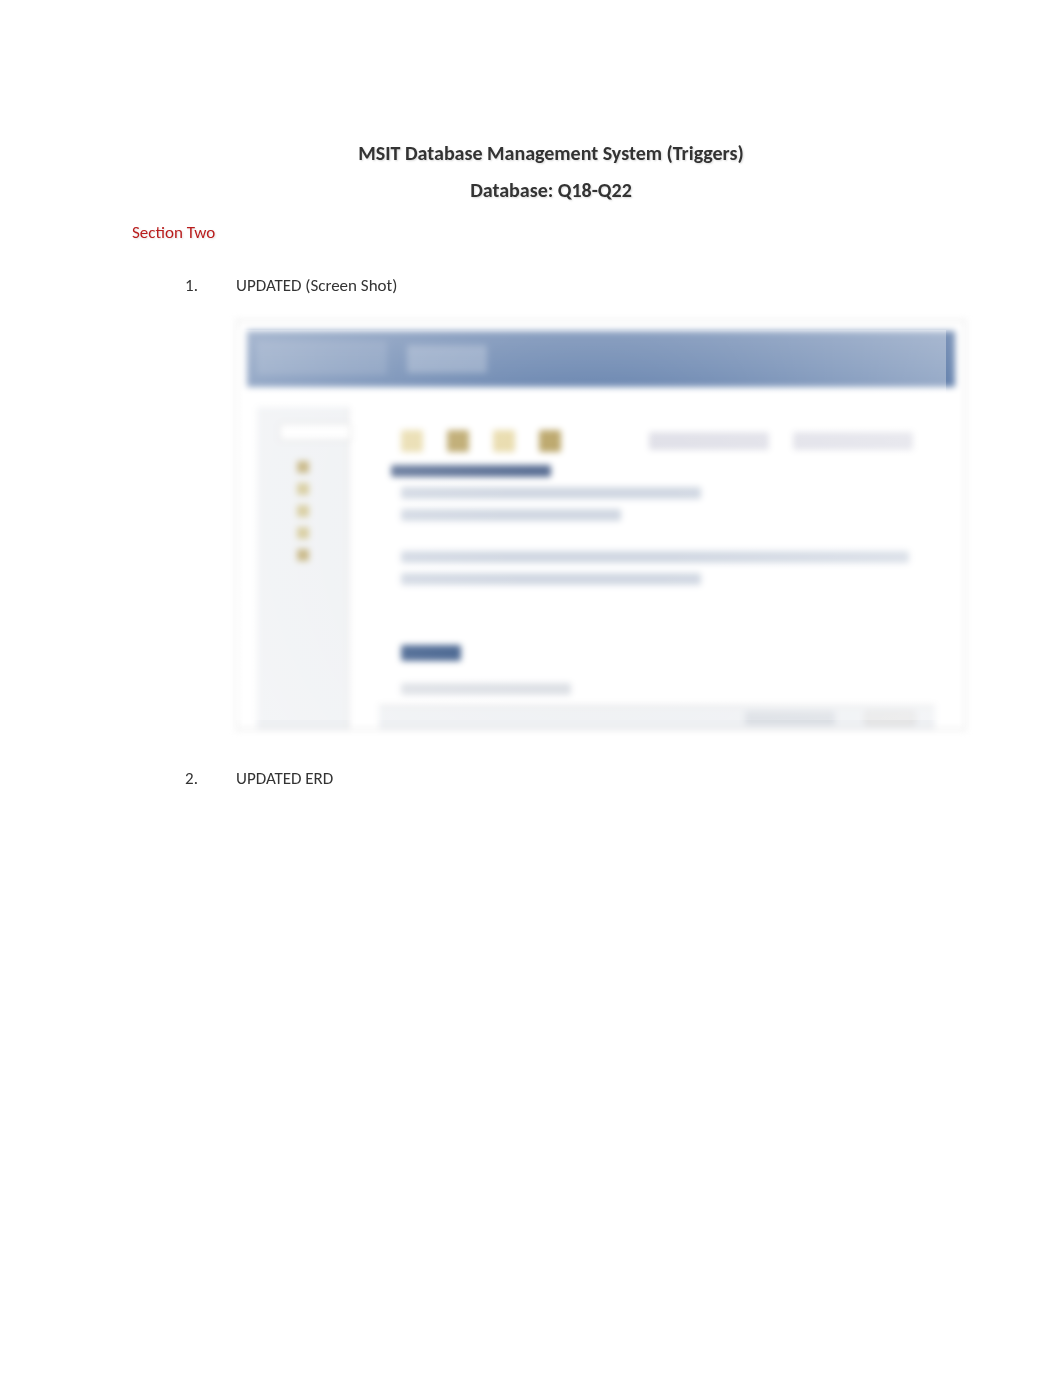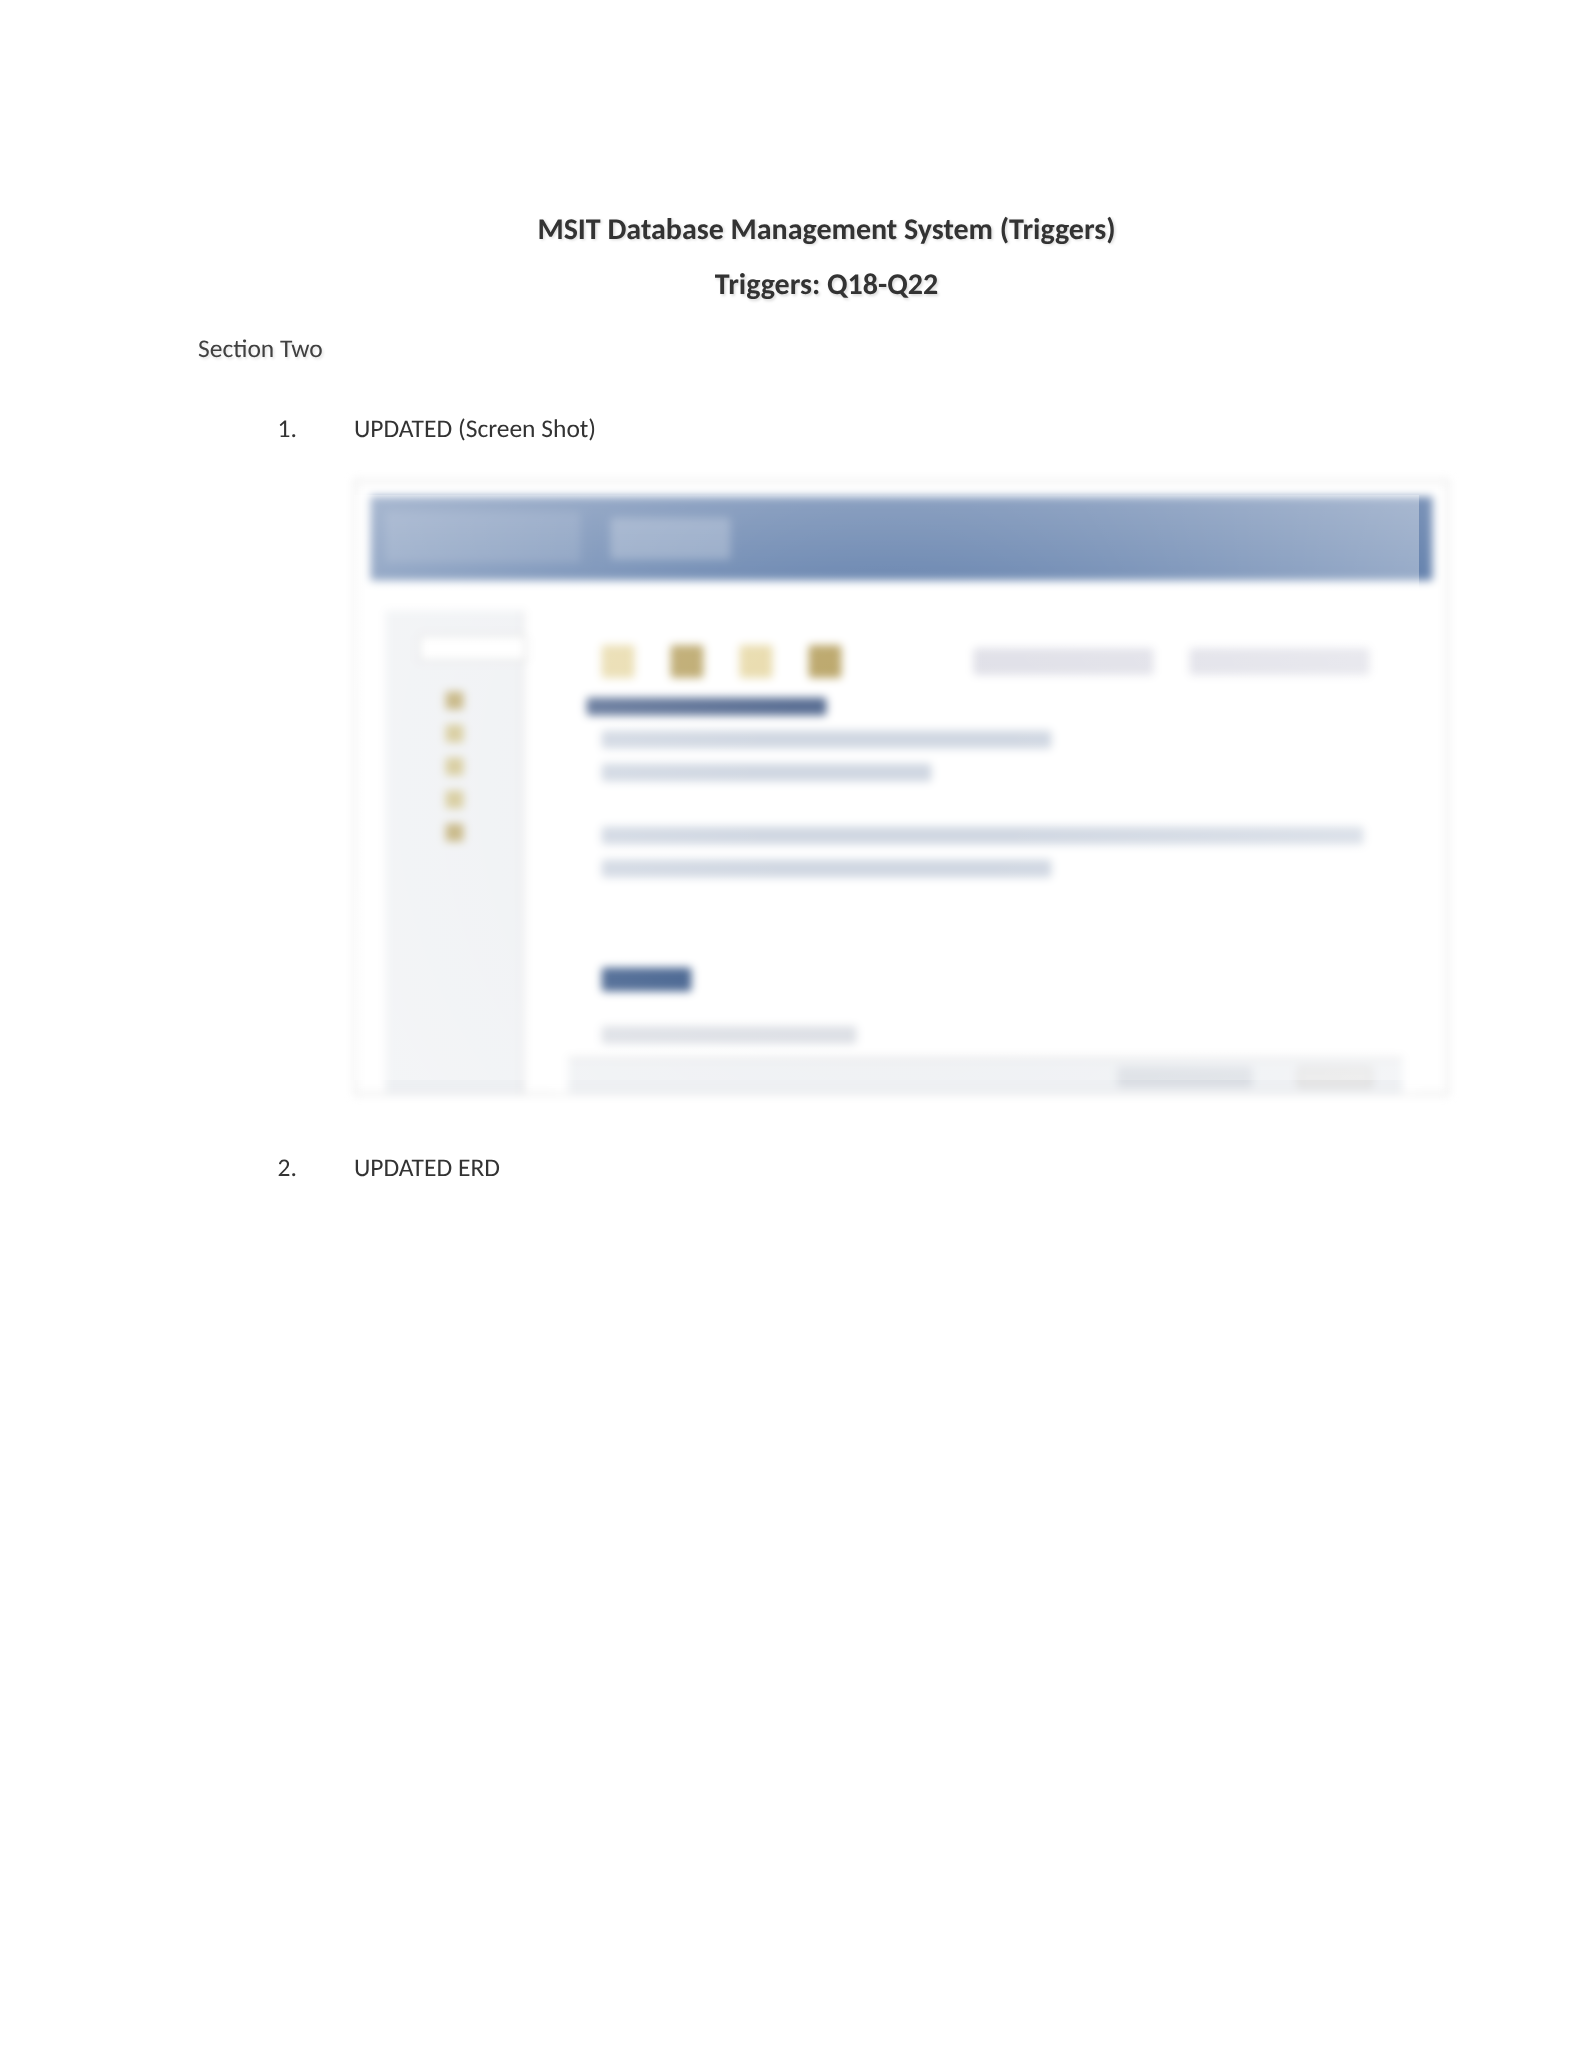--- a/index.html
+++ b/index.html
@@ -18,21 +18,21 @@
     }
     .title-line {
       font-size: 20px;
       font-weight: bold;
       color: #333333;
       text-shadow: 1px 1px 2px rgba(0,0,0,0.15);
       line-height: 1.35;
     }
     .section-label {
       font-size: 17px;
-      color: #404040;
+      color: #b91c1c;
       text-shadow: 1px 1px 2px rgba(0,0,0,0.12);
       margin: 4px 0 22px 12px;
     }
     .list {
       margin-left: 40px;
     }
     .list-item {
       display: flex;
       gap: 18px;
       font-size: 17px;
@@ -204,21 +204,21 @@
       top: 0; left:0; right:0; bottom:0;
       pointer-events: none;
       background: radial-gradient(circle at center, rgba(255,255,255,0) 20%, rgba(255,255,255,0.35) 100%);
     }
   </style>
 </head>
 <body>
 
 <div class="title-container">
   <div class="title-line">MSIT Database Management System (Triggers)</div>
-  <div class="title-line">Triggers: Q18-Q22</div>
+  <div class="title-line">Database: Q18-Q22</div>
 </div>
 
 <div class="section-label">Section Two</div>
 
 <div class="list">
 
   <div class="list-item">
     <span class="list-num">1.</span>
     <span>UPDATED (Screen Shot)</span>
   </div>

